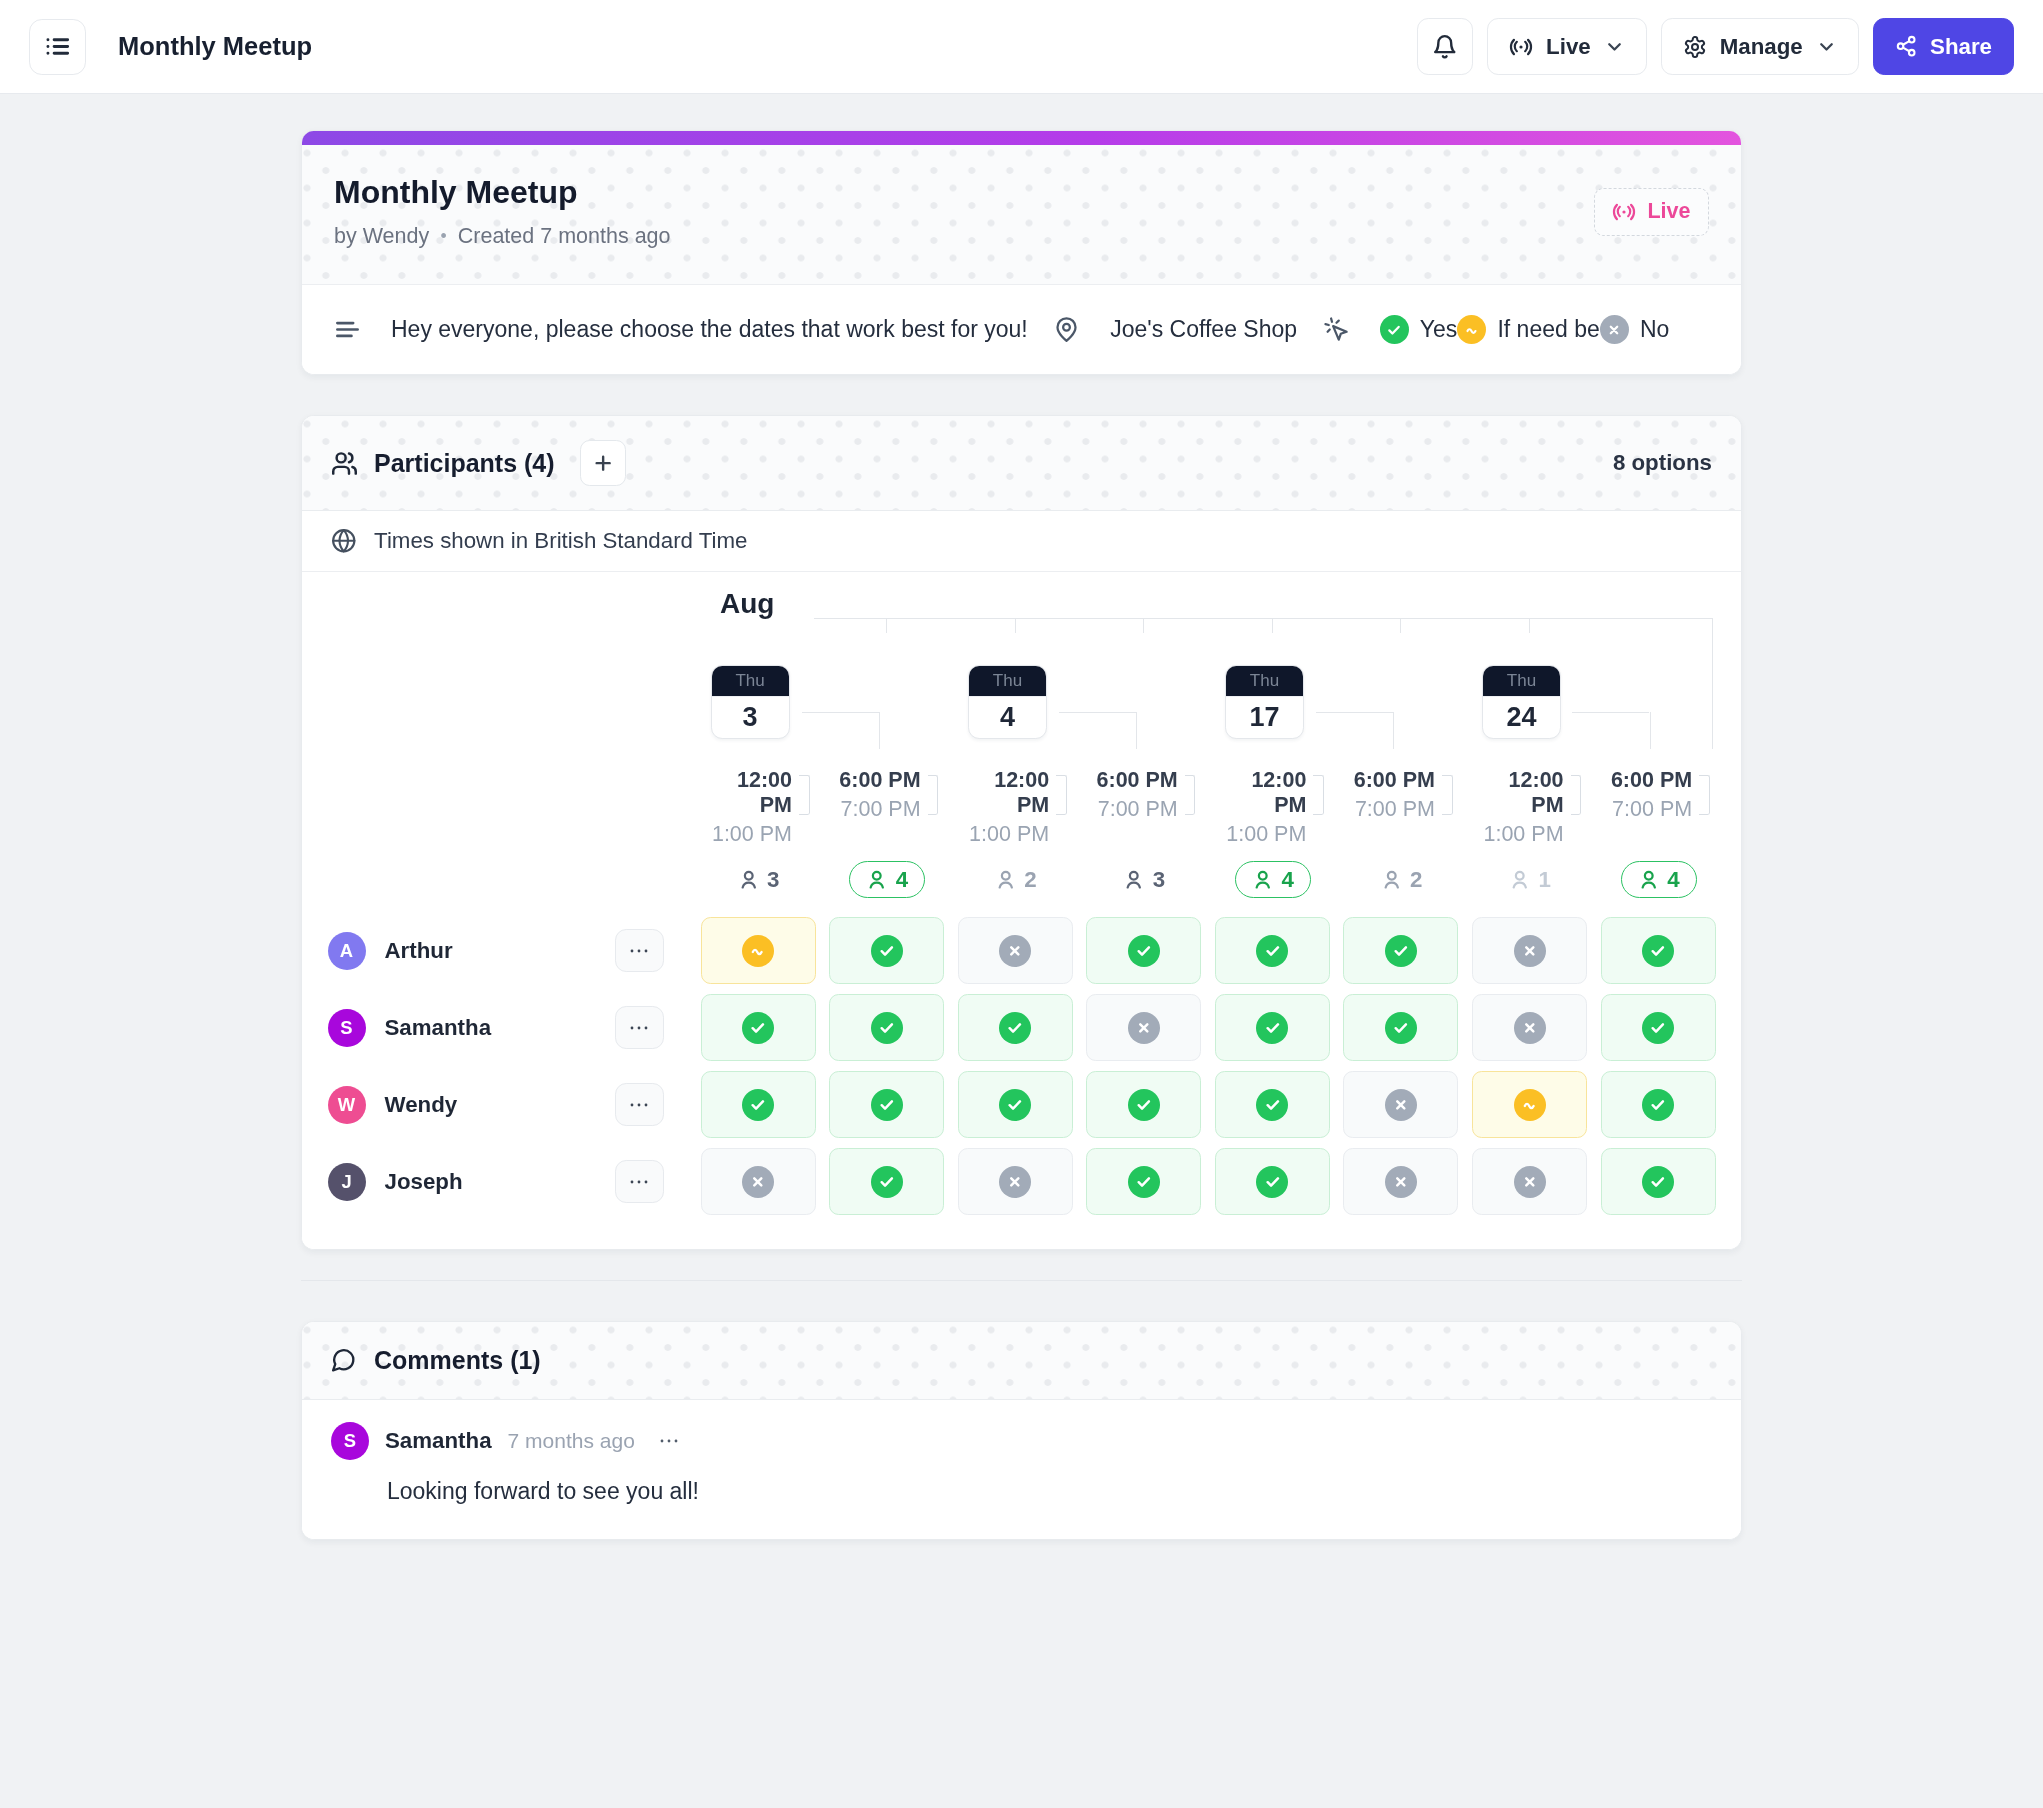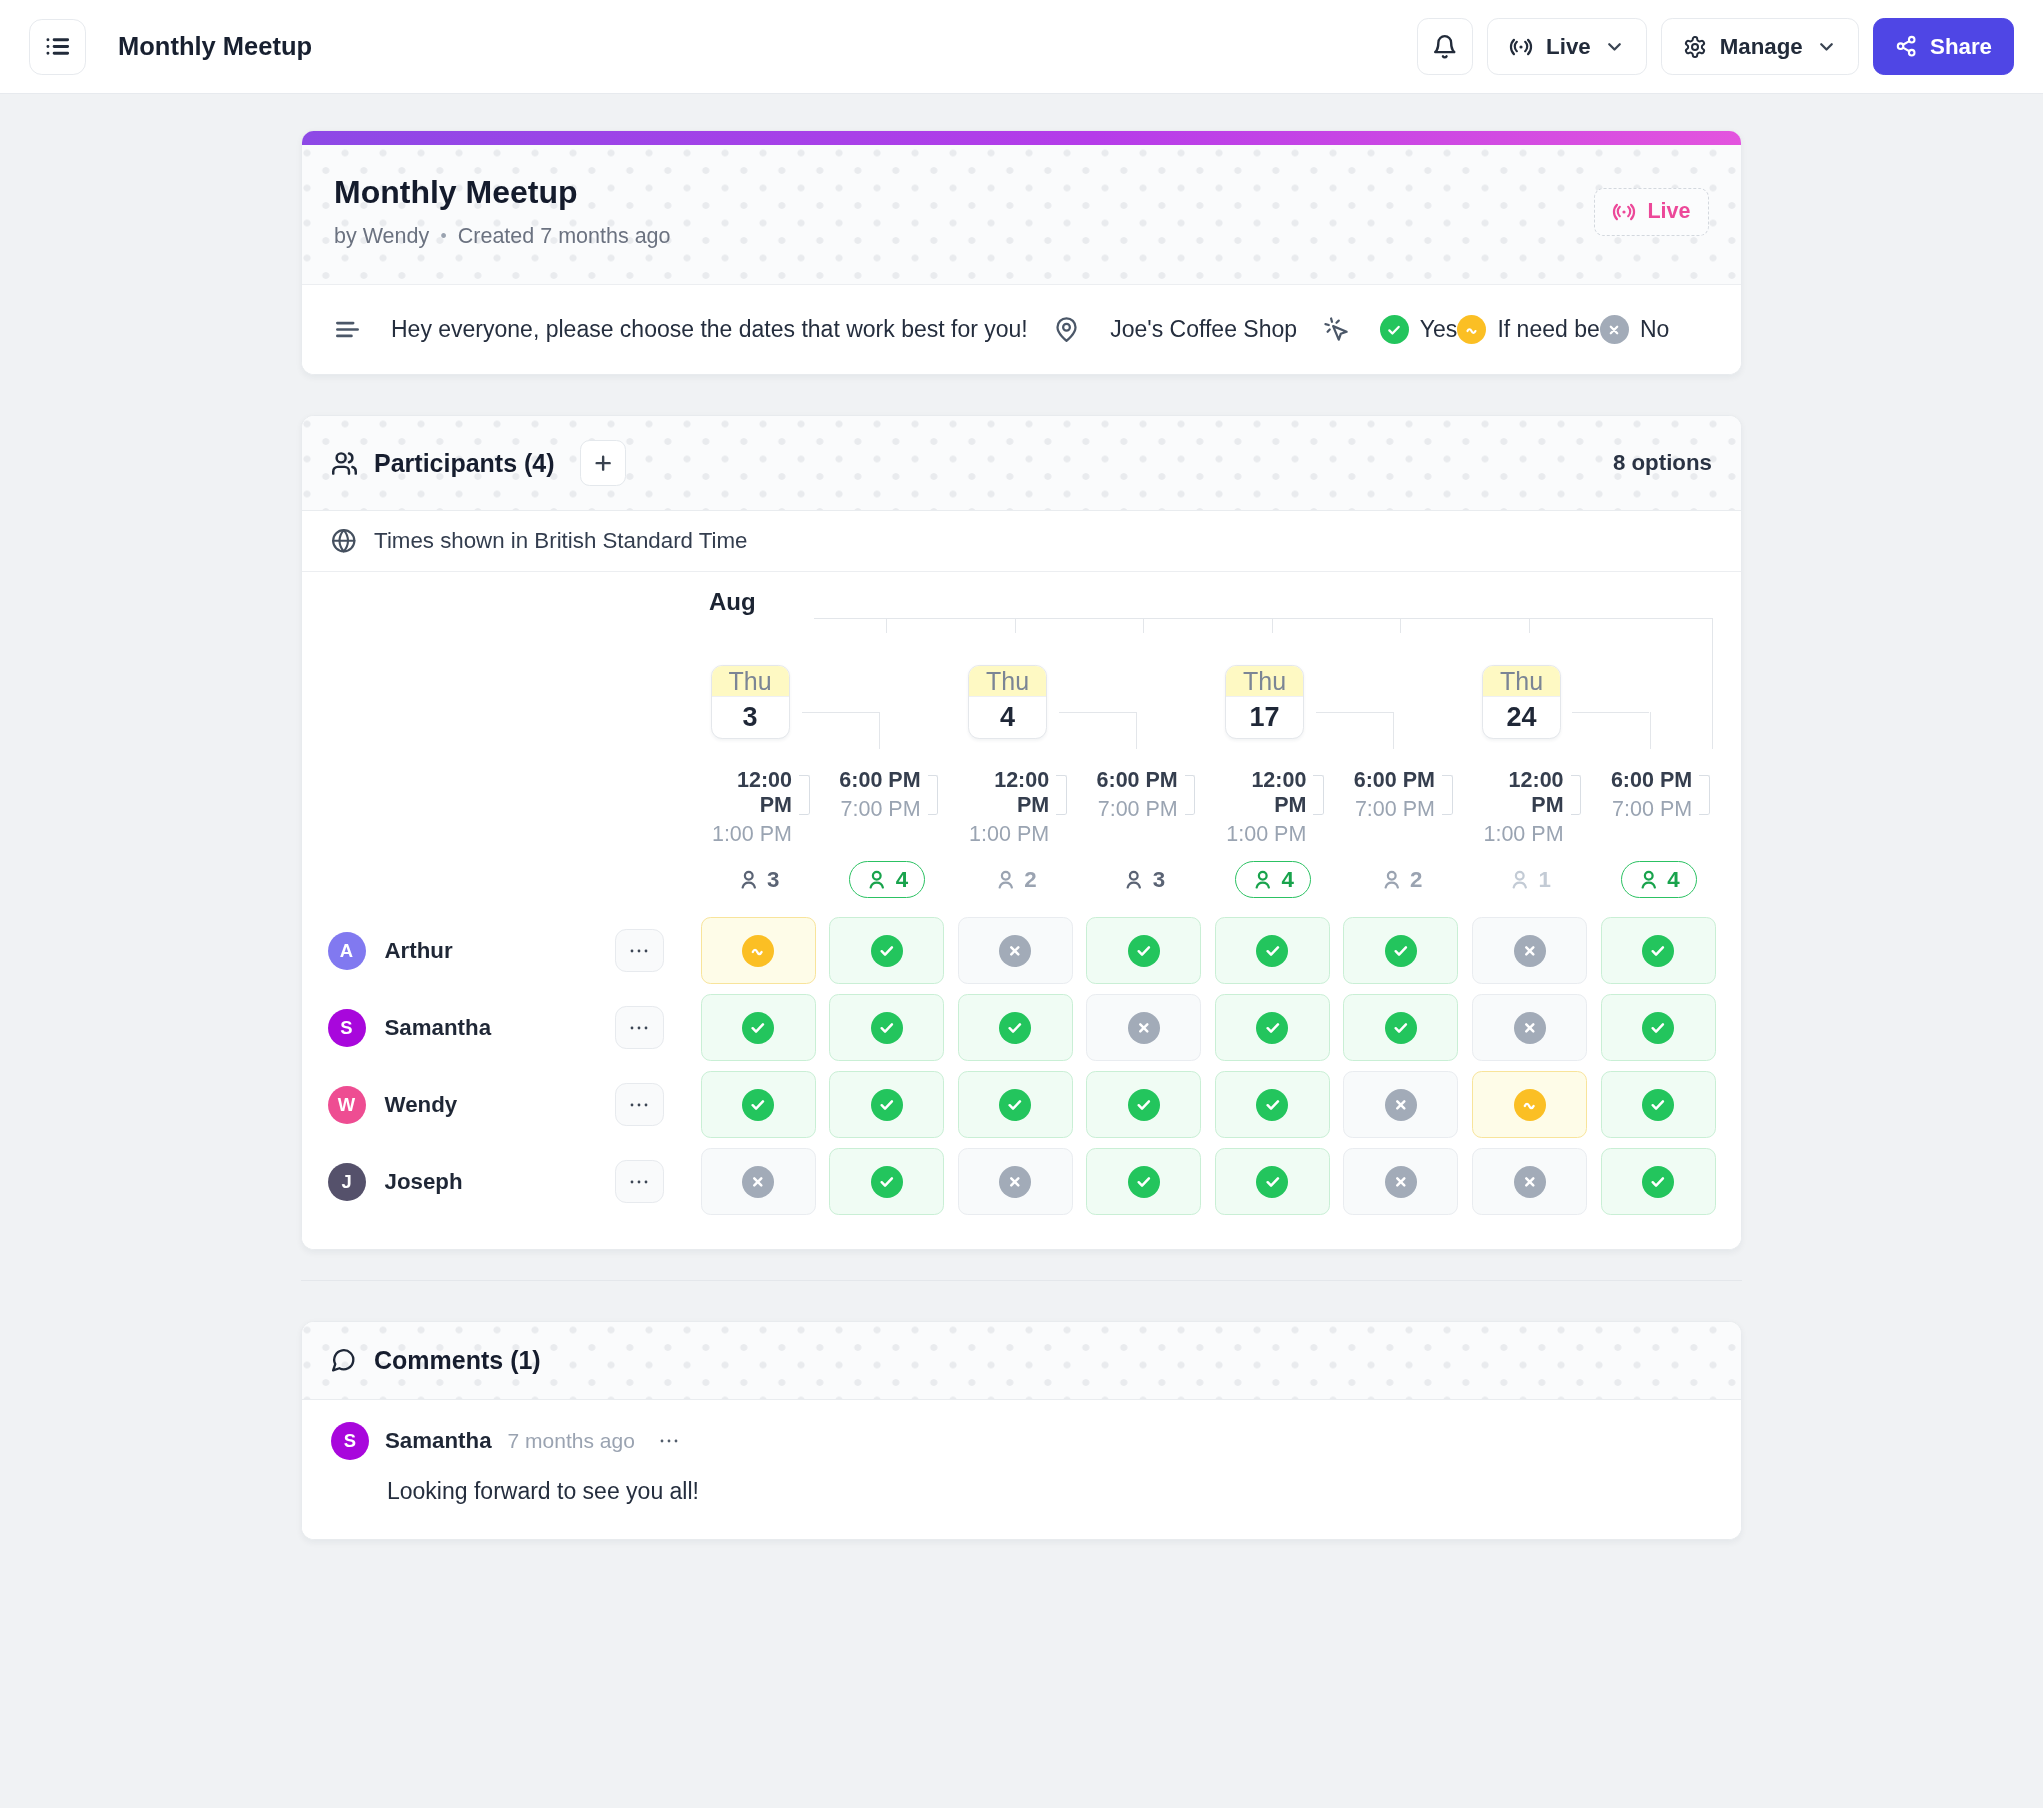--- a/index.html
+++ b/index.html
@@ -53,29 +53,29 @@
   .h-icon{width:27px;height:27px;color:#1f2838;flex:none;}
   .card-title{font-size:25px;font-weight:700;color:#161d2e;}
   .plus-btn{width:46px;height:46px;margin-left:9.6px;border:1.6px solid #e4e8ec;background:#fff;border-radius:9.6px;
     display:flex;align-items:center;justify-content:center;color:#39424f;cursor:pointer;}
   .header-right{margin-left:auto;font-size:22.3px;font-weight:600;color:#2a3344;}
   .tz-bar{display:flex;align-items:center;gap:17.6px;padding:0 29px;height:60px;border-bottom:1.6px solid #eceef1;
     font-size:22.3px;color:#333d4e;background:#fff;}
   .tz-icon{width:25.5px;height:25.5px;color:#45505f;flex:none;}
   .grid{background:#fff;padding-bottom:29px;}
   .cal-header{position:relative;margin-left:399px;height:177px;}
-  .cal-month{position:absolute;left:8px;top:16px;font-size:24px;font-weight:700;color:#1c2433;}
+  .cal-month{position:absolute;left:19px;top:16px;font-size:28px;font-weight:700;color:#1c2433;}
   .ruler{position:absolute;left:113px;top:46px;width:899px;border-top:1.6px solid #e3e6ea;}
   .tick{position:absolute;top:46px;height:14.4px;border-left:1.6px solid #e3e6ea;}
   .drop{position:absolute;top:46px;height:131px;left:1011px;border-left:1.6px solid #e3e6ea;}
   .elbow-h{position:absolute;top:140px;width:77px;border-top:1.6px solid #e3e6ea;}
   .elbow-v{position:absolute;top:140px;height:37px;border-left:1.6px solid #e3e6ea;}
   .chip{position:absolute;top:93px;width:77px;border:1.6px solid #e4e7eb;border-radius:11.2px;background:#fff;
     box-shadow:0 1.6px 3.2px rgba(20,30,50,.05);overflow:hidden;}
-  .chip .dow{height:30px;background:#fef9c3;border-bottom:1.6px solid #eef0f3;font-size:25px;color:#7b8595;
+  .chip .dow{height:30px;background:#0f172a;border-bottom:1.6px solid #eef0f3;font-size:17px;color:#7b8595;
     display:flex;align-items:center;justify-content:center;}
   .chip .day{height:41px;font-size:27px;font-weight:700;color:#1f2737;display:flex;align-items:center;justify-content:center;}
   .times-row{display:flex;margin-left:399px;}
   .time-cell{width:115px;margin-right:13.6px;position:relative;padding-top:19px;box-sizing:border-box;flex:none;}
   .time-start{font-size:21.5px;font-weight:600;color:#353e4e;text-align:right;padding-right:24px;}
   .time-end{font-size:21.5px;color:#9aa4b2;text-align:right;padding-right:24px;margin-top:4px;}
   .bracket{position:absolute;right:6.4px;top:25.5px;width:9.6px;height:38px;
     border:1.6px solid #d9dee4;border-left:none;border-radius:0 2.4px 2.4px 0;}
   .counts-row{display:flex;margin-left:399px;height:65px;align-items:center;}
   .count-cell{width:115px;margin-right:13.6px;display:flex;justify-content:center;flex:none;}

